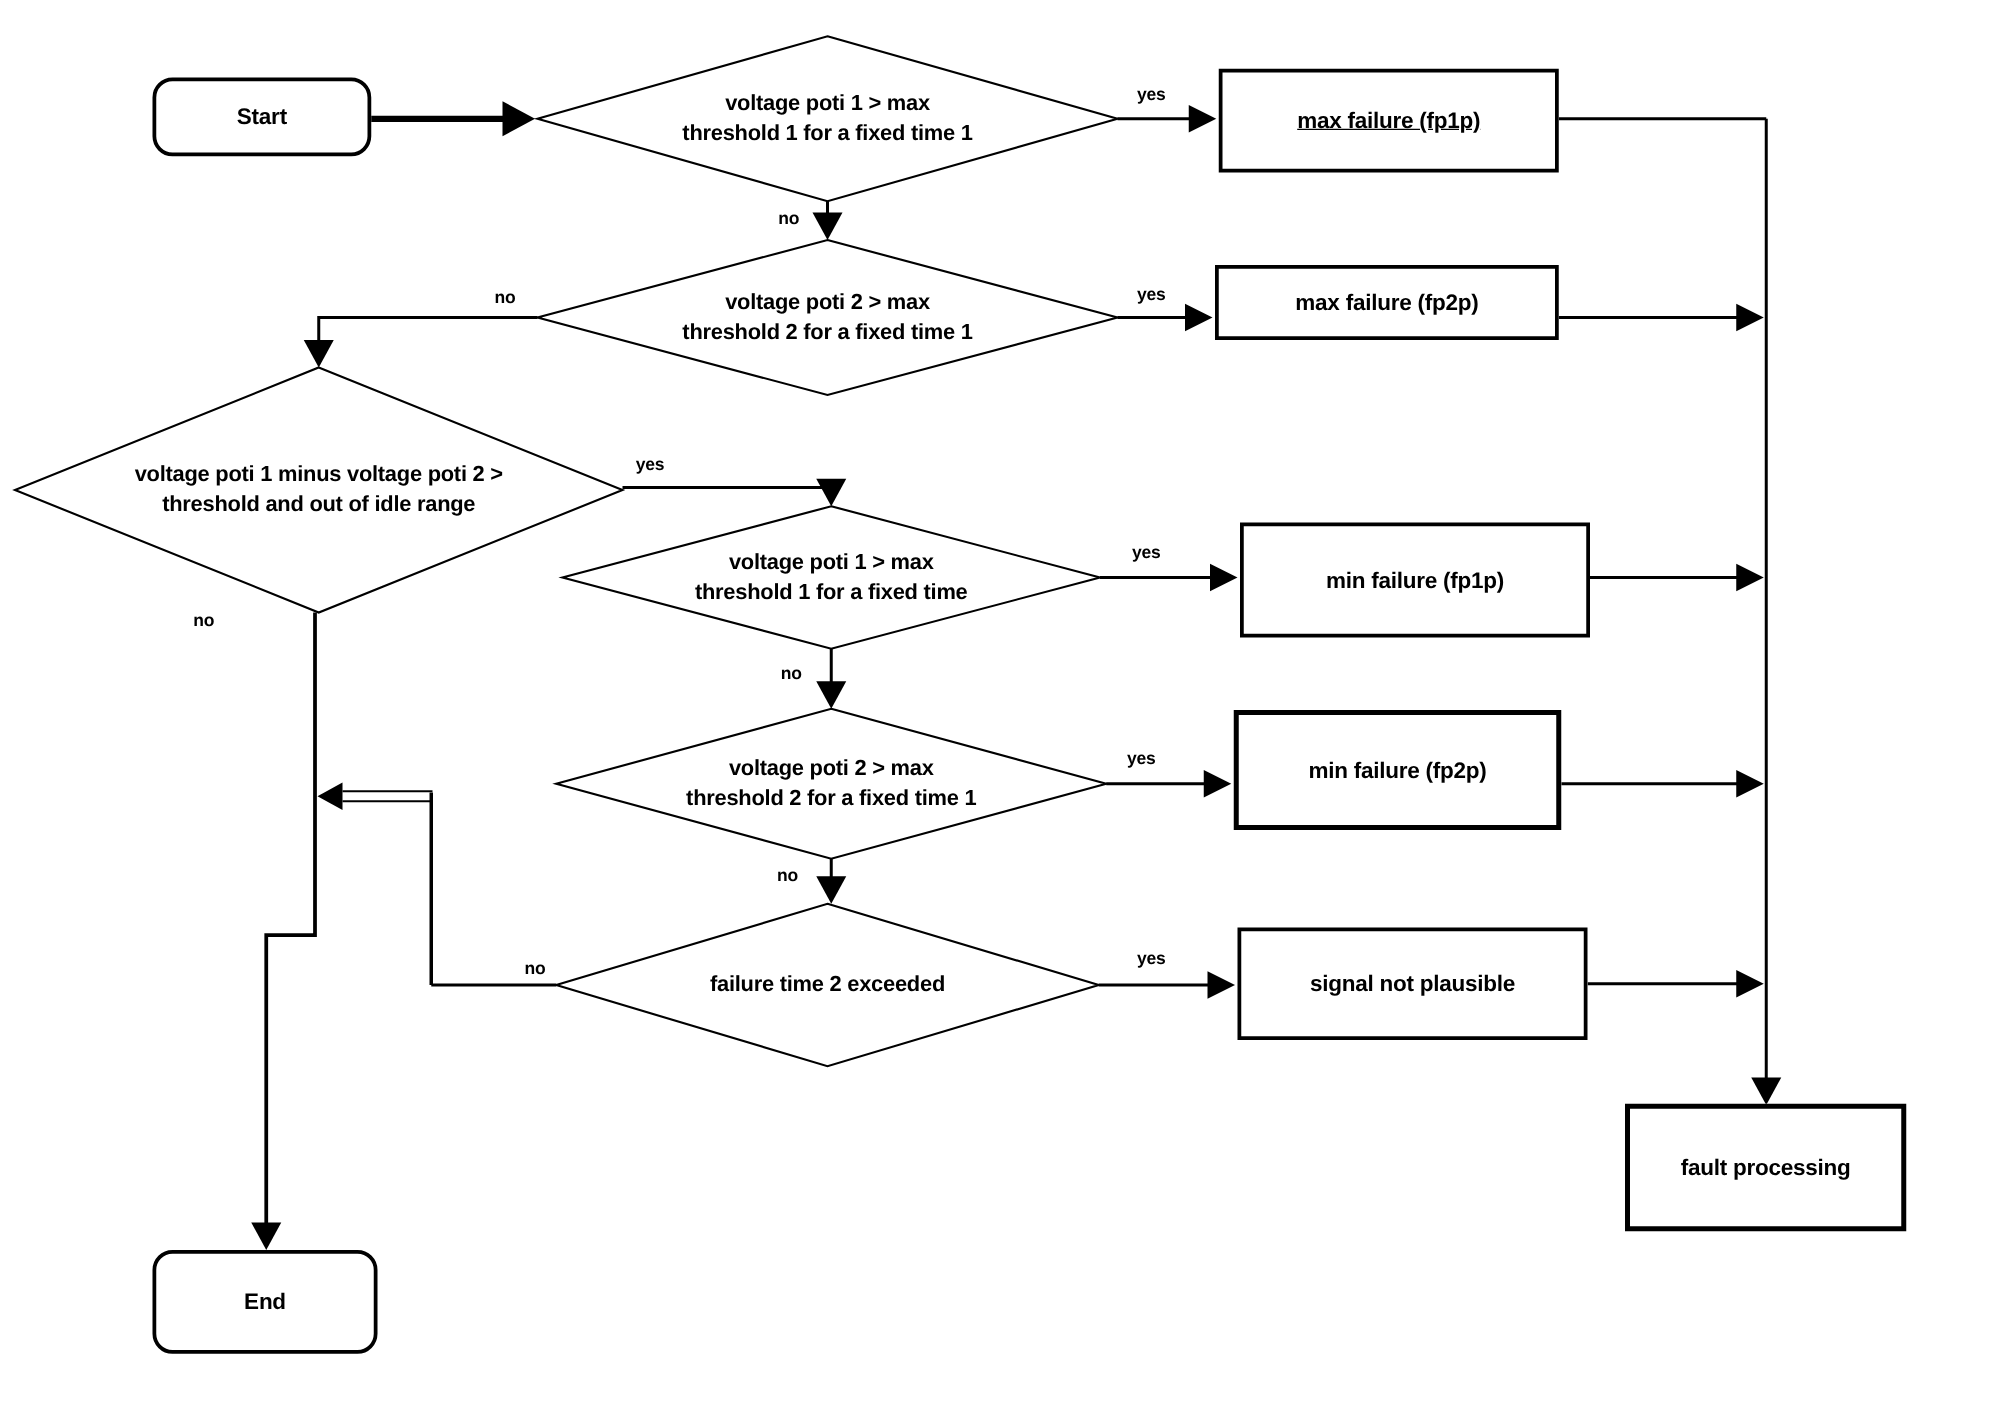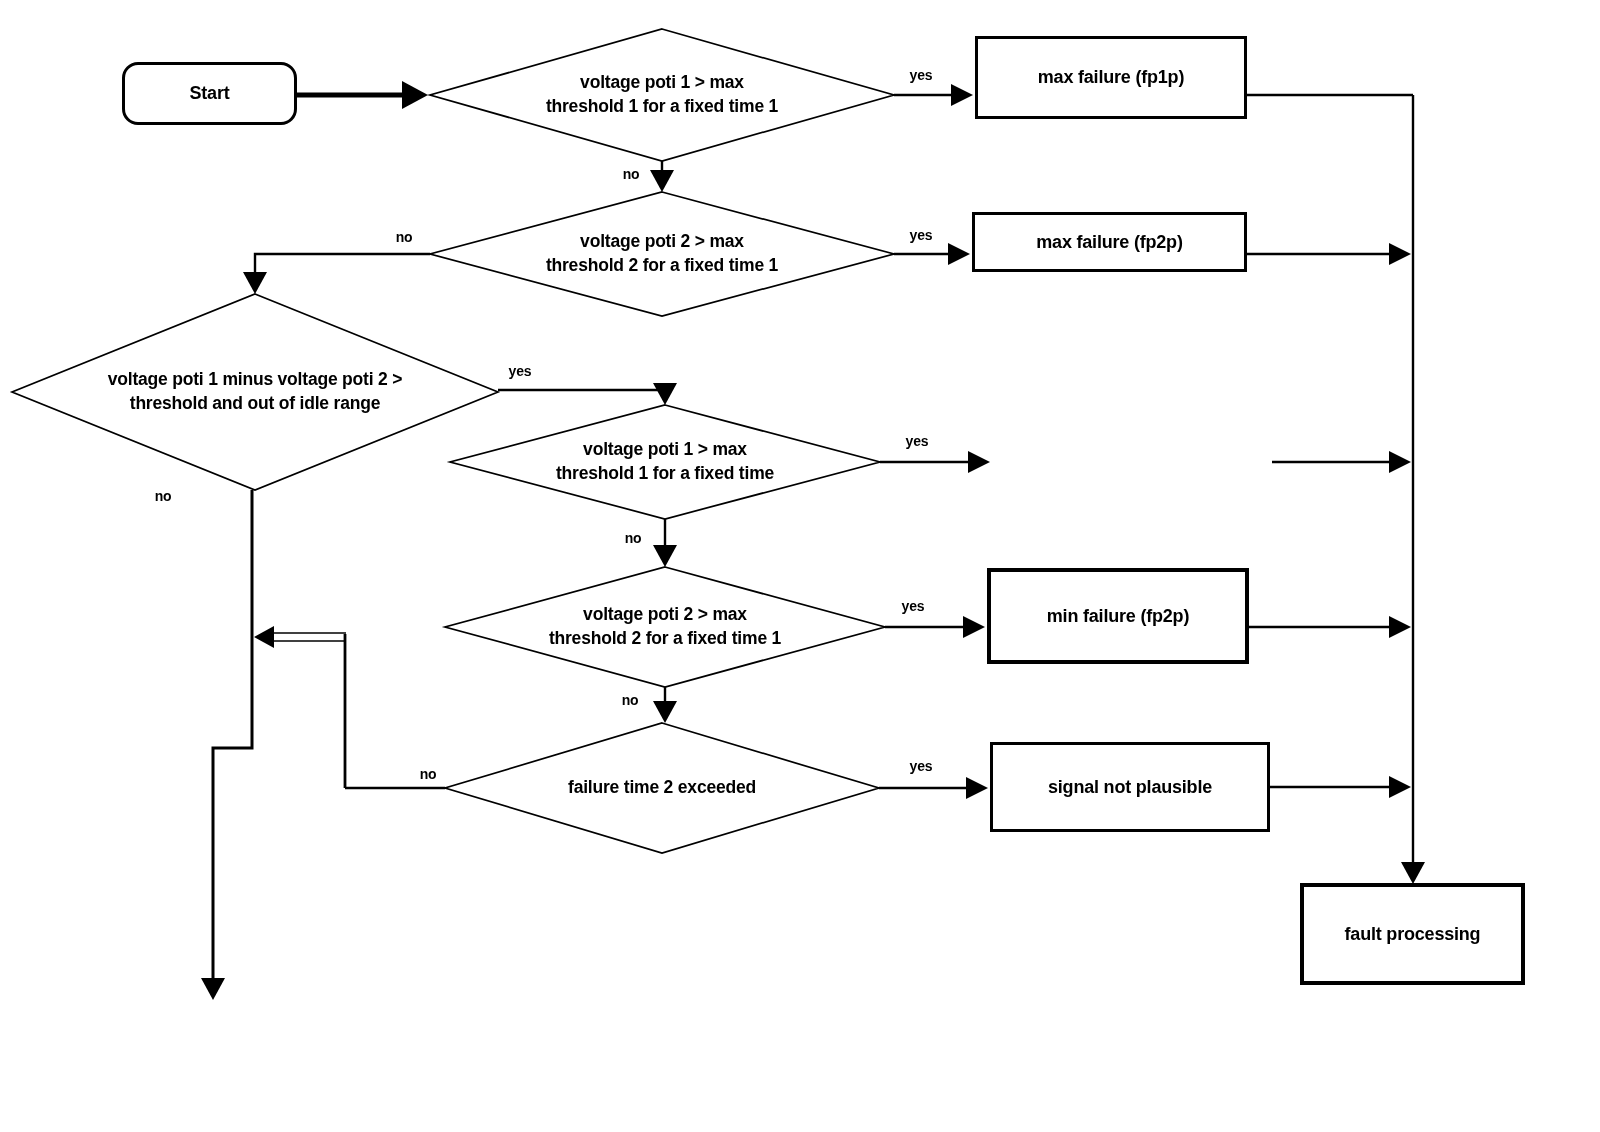--- a/index.html
+++ b/index.html
@@ -95,41 +95,47 @@
     <polygon class="arrow" points="1411,787 1389,776 1389,798"></polygon>
     <polygon class="arrow" points="1413,884 1401,862 1425,862"></polygon>
     <polygon class="arrow" points="254,637 274,626 274,648"></polygon>
     <polygon class="arrow" points="213,1000 201,978 225,978"></polygon>
   </svg>
 
   <div class="node rounded" style="left:122px;top:62px;width:175px;height:63px;">
     <span>Start</span>
   </div>
 
-  <div class="node" style="left:975px;top:36px;width:272px;height:83px;">
+  <div class="node" style="left:975px;top:55px;width:272px;height:83px;text-decoration:underline;">
     <span>max failure (fp1p)</span>
   </div>
 
   <div class="node" style="left:972px;top:212px;width:275px;height:60px;">
     <span>max failure (fp2p)</span>
   </div>
 
+  <div class="node" style="left:992px;top:418px;width:280px;height:92px;">
+    <span>min failure (fp1p)</span>
+  </div>
 
   <div class="node thick" style="left:987px;top:568px;width:262px;height:96px;">
     <span>min failure (fp2p)</span>
   </div>
 
   <div class="node" style="left:990px;top:742px;width:280px;height:90px;">
     <span>signal not plausible</span>
   </div>
 
   <div class="node thick" style="left:1300px;top:883px;width:225px;height:102px;">
     <span>fault processing</span>
   </div>
 
+  <div class="node rounded" style="left:122px;top:1000px;width:180px;height:83px;">
+    <span>End</span>
+  </div>
 
   <div class="dlabel" style="left:512px;top:71px;width:300px;height:48px;">voltage poti 1 &gt; max
 threshold 1 for a fixed time 1</div>
   <div class="dlabel" style="left:512px;top:230px;width:300px;height:48px;">voltage poti 2 &gt; max
 threshold 2 for a fixed time 1</div>
   <div class="dlabel" style="left:45px;top:368px;width:420px;height:48px;">voltage poti 1 minus voltage poti 2 &gt;
 threshold and out of  idle range</div>
   <div class="dlabel" style="left:515px;top:438px;width:300px;height:48px;">voltage poti 1 &gt; max
 threshold 1 for a fixed time</div>
   <div class="dlabel" style="left:505px;top:603px;width:320px;height:48px;">voltage poti 2 &gt; max

